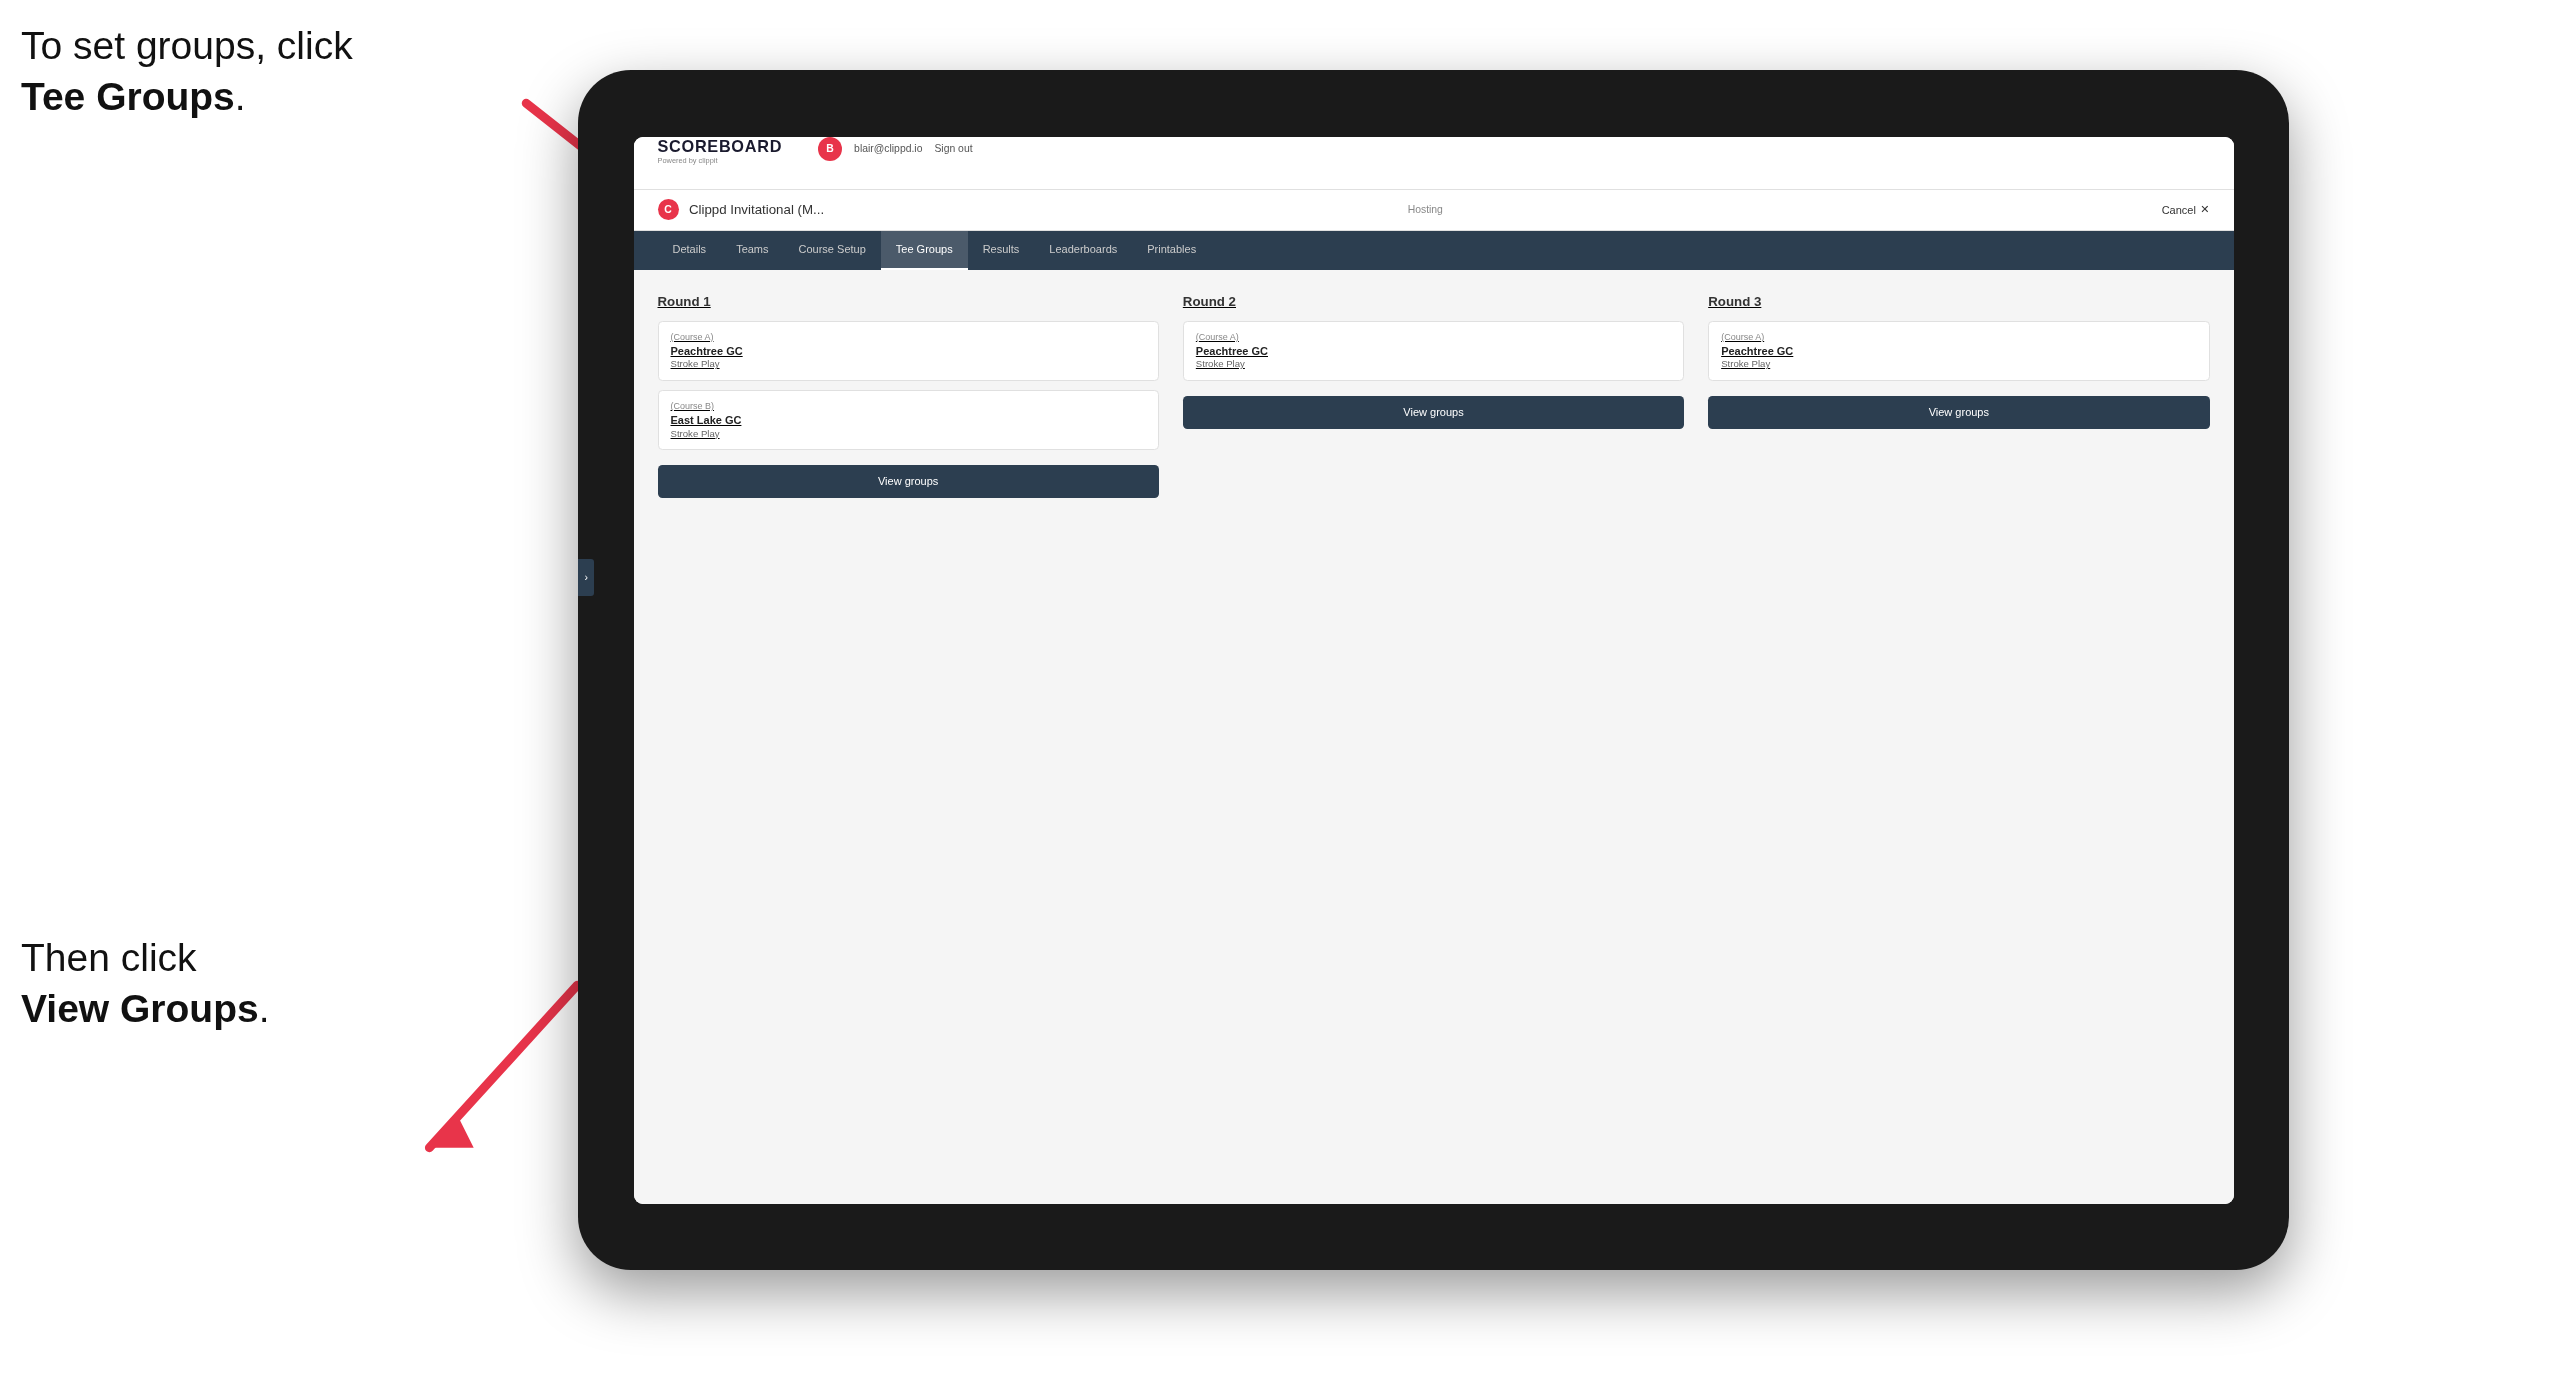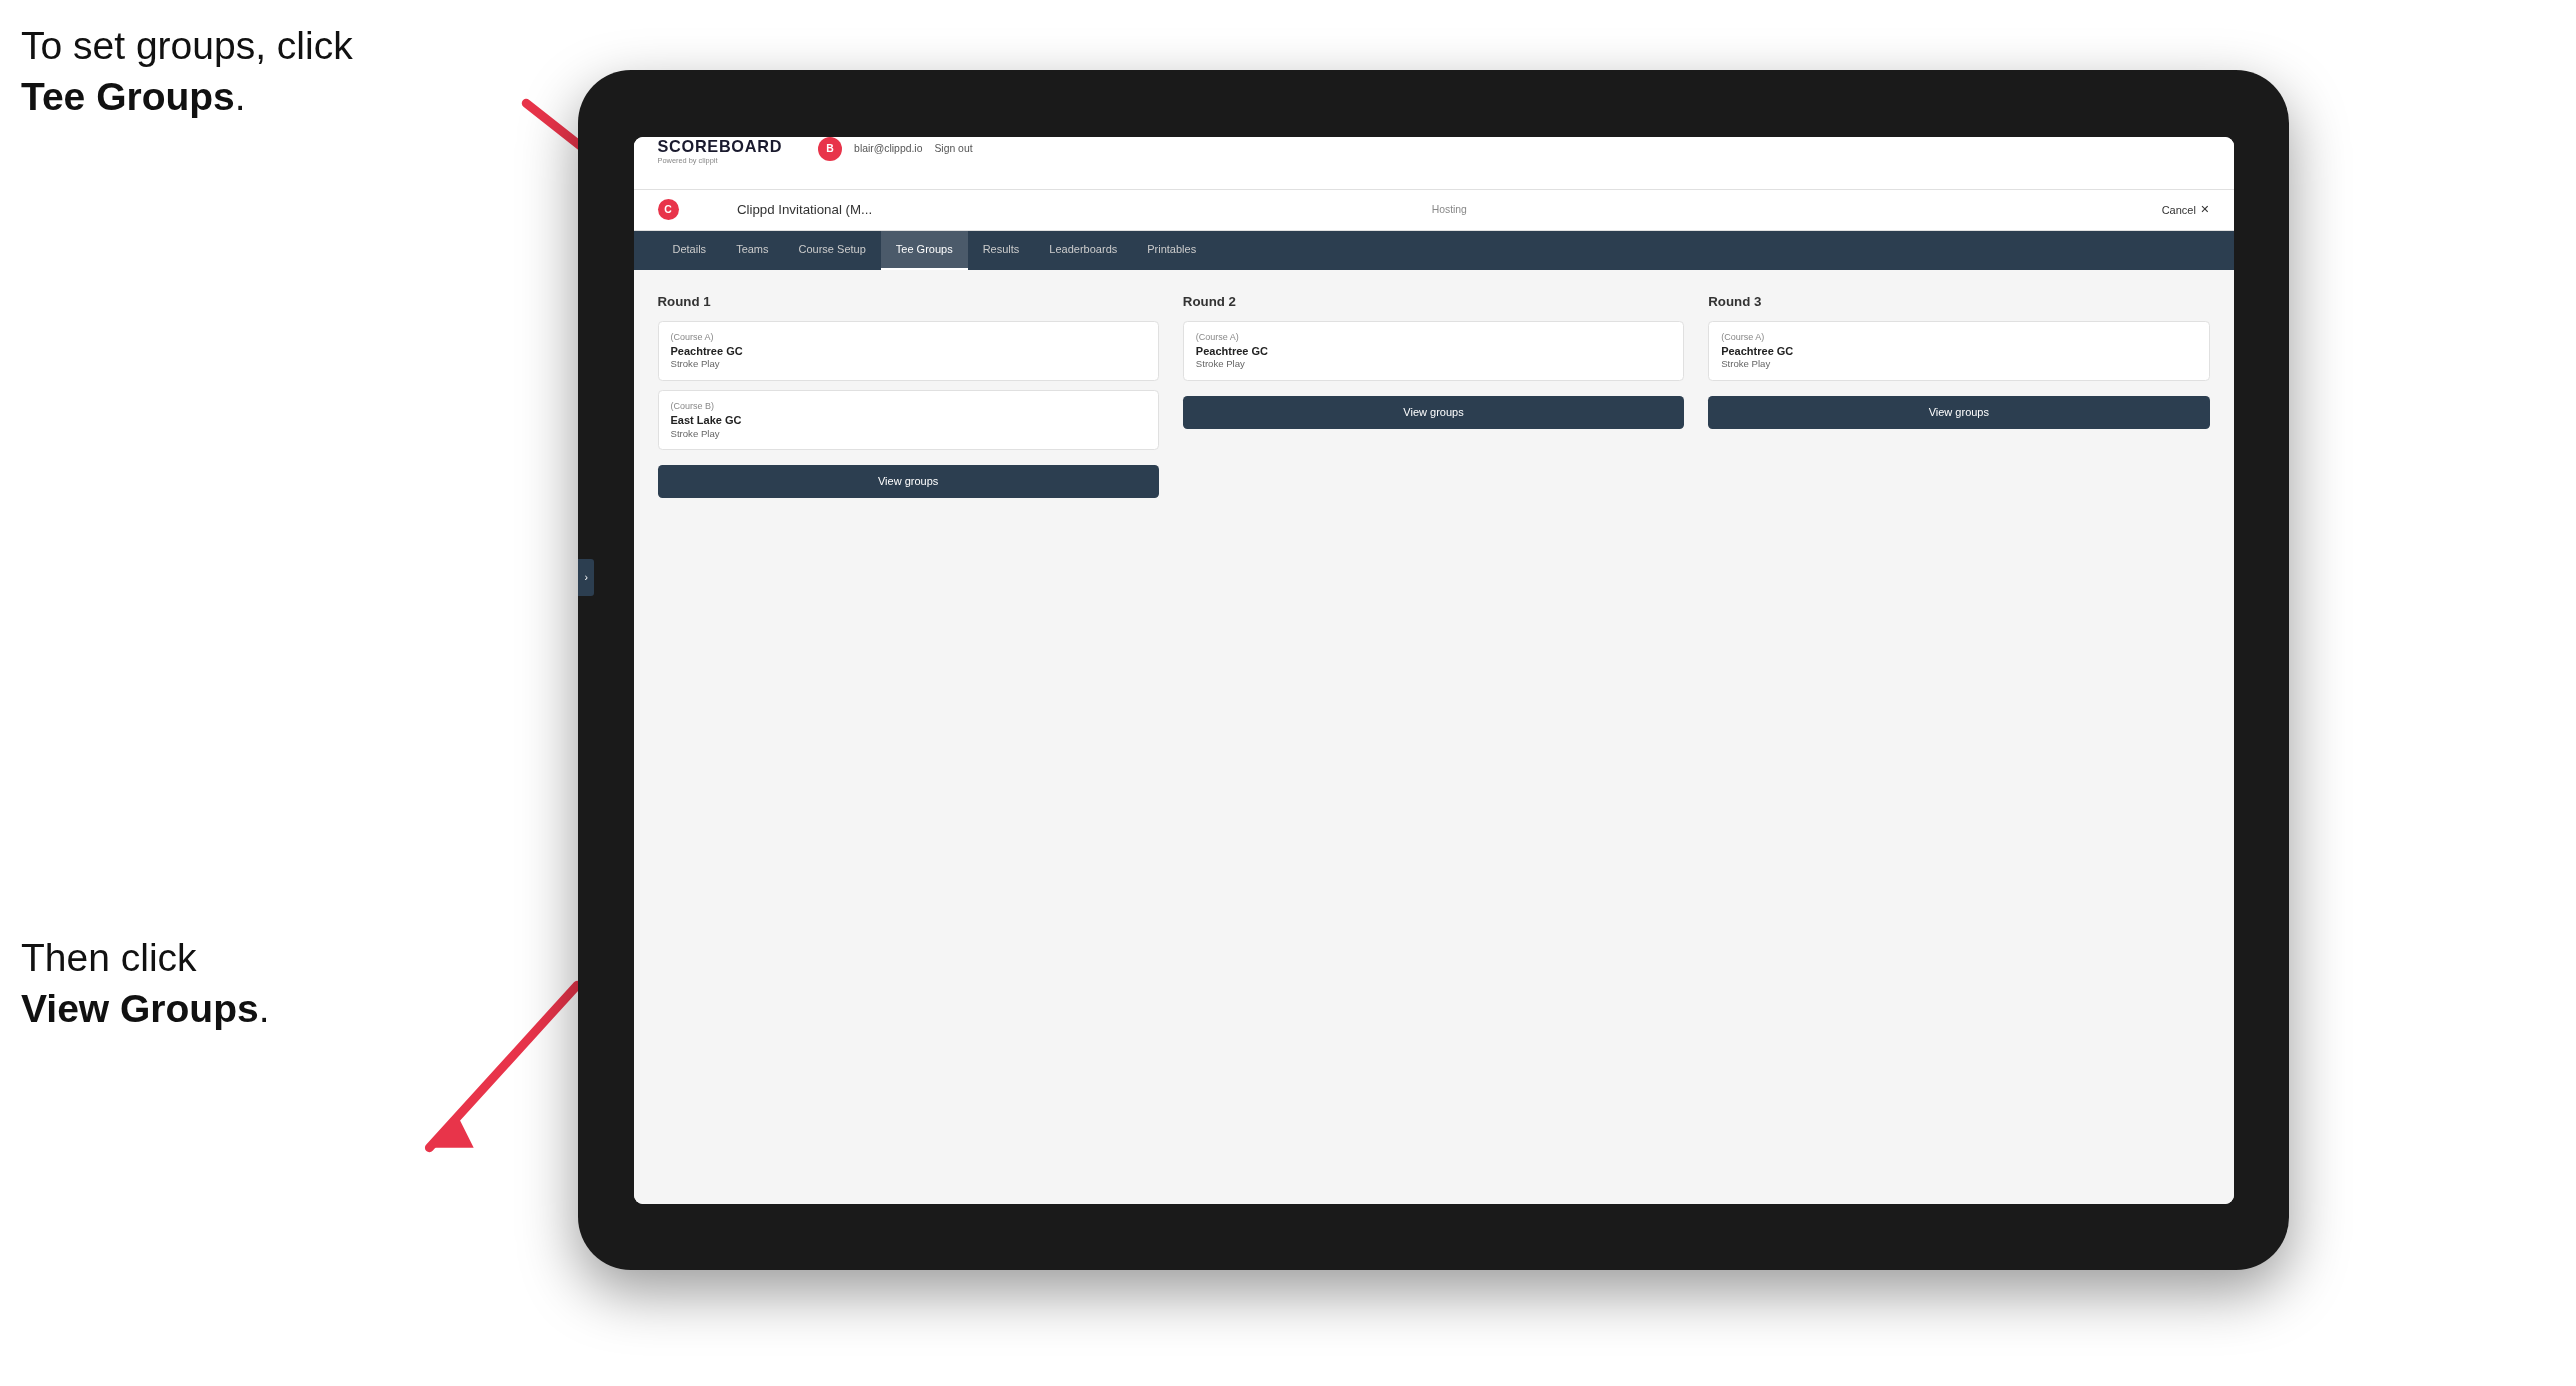--- a/index.html
+++ b/index.html
@@ -175,21 +175,20 @@
       color: white;
       font-size: 10.4px;
       font-weight: 700;
       margin-right: 10.4px;
     }
 
     .tournament-name {
       font-size: 13.3px;
       color: #333;
       flex: 1;
-      margin-left: 48px;
     }
 
     .tournament-hosting {
       color: #888;
       font-size: 10.4px;
     }
 
     .cancel-btn {
       font-size: 11px;
       color: #333;
@@ -232,20 +231,21 @@
       background: #f5f5f5;
       padding: 24px;
       overflow-y: auto;
     }
 
     
     .rounds-grid {
       display: grid;
       grid-template-columns: 1fr 1fr 1fr;
       gap: 24px;
+      text-decoration: underline;
     }
 
     .round-column h3 {
       font-size: 13.3px;
       font-weight: 600;
       color: #333;
       margin-bottom: 12px;
     }
 
     

